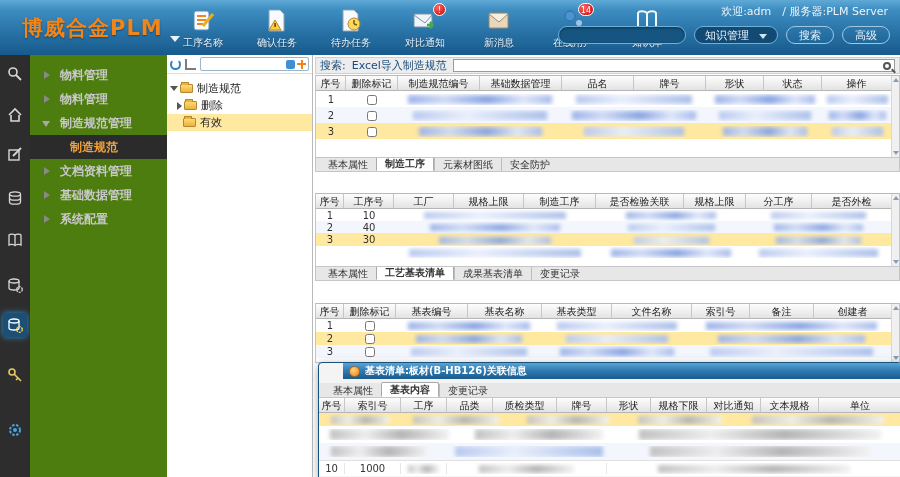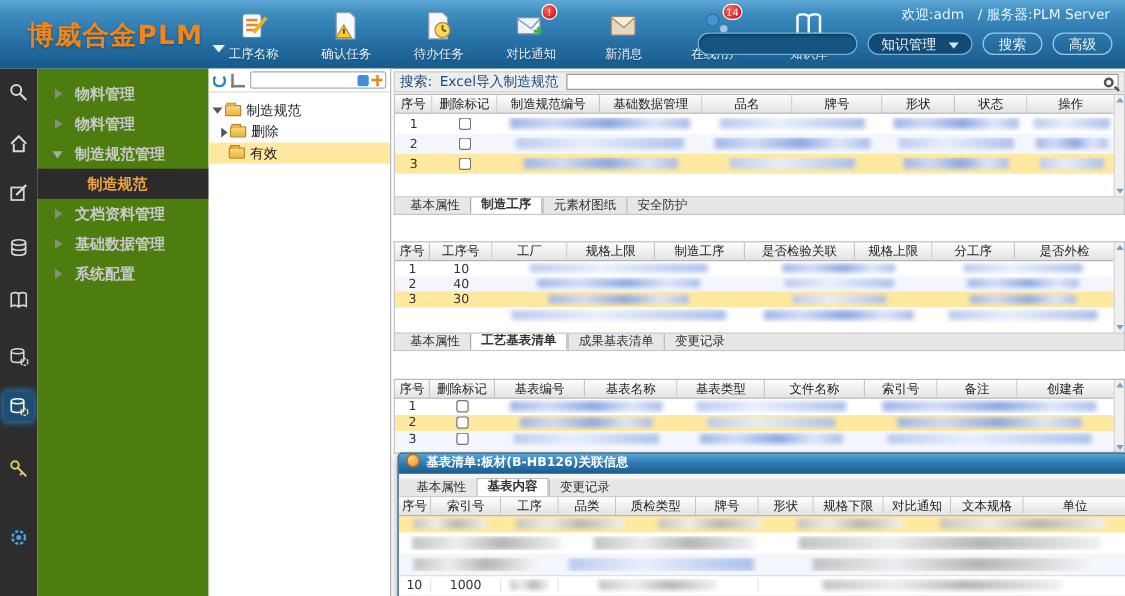--- a/index.html
+++ b/index.html
@@ -99,21 +99,21 @@
   
   .tabrow{height:14px;background:#e7e7e7;border:1px solid #c6c6c6;border-top:none;display:flex;align-items:flex-end;font-size:10px;color:#333;padding-left:4px;}
   .tab{padding:0 8px;line-height:13px;cursor:pointer;border-left:1px solid #bdbdbd;white-space:nowrap;}
   .tab:first-child{border-left:none;}
   .tab.on{background:#fff;border:1px solid #a9a9a9;border-bottom:1px solid #fff;border-radius:2px 2px 0 0;font-weight:bold;}
   .gap{background:#fff;}
 
   
   .dialog{position:absolute;left:151px;top:307px;width:584px;height:117px;background:#f4f4f4;
     border:1px solid #16527e;border-radius:4px 4px 0 0;box-shadow:0 2px 8px rgba(0,0,0,.35);overflow:hidden;z-index:5;}
-  .dtitle{height:16px;background:linear-gradient(#5aa5d4,#2f7db5 45%,#1b5a8c);display:flex;align-items:flex-start;gap:5px;padding:0 6px;}
+  .dtitle{height:16px;background:linear-gradient(#5aa5d4,#2f7db5 45%,#1b5a8c);display:flex;align-items:center;gap:5px;padding:0 6px;margin-left:24px;}
   .dico{width:11px;height:11px;border-radius:50%;background:radial-gradient(circle at 35% 30%,#ffd37a,#f08519);border:1px solid #b8641a;flex:none;}
   .dtext{font-size:10px;color:#fff;font-weight:bold;white-space:nowrap;overflow:hidden;}
   .dtabs{height:15px;background:#e7e7e7;border-bottom:1px solid #c6c6c6;display:flex;align-items:flex-end;padding-left:6px;font-size:10px;color:#333;margin-top:4px;}
   .dbody{background:#fff;}
 </style>
 </head>
 <body>
 
 <div class="page">
 

